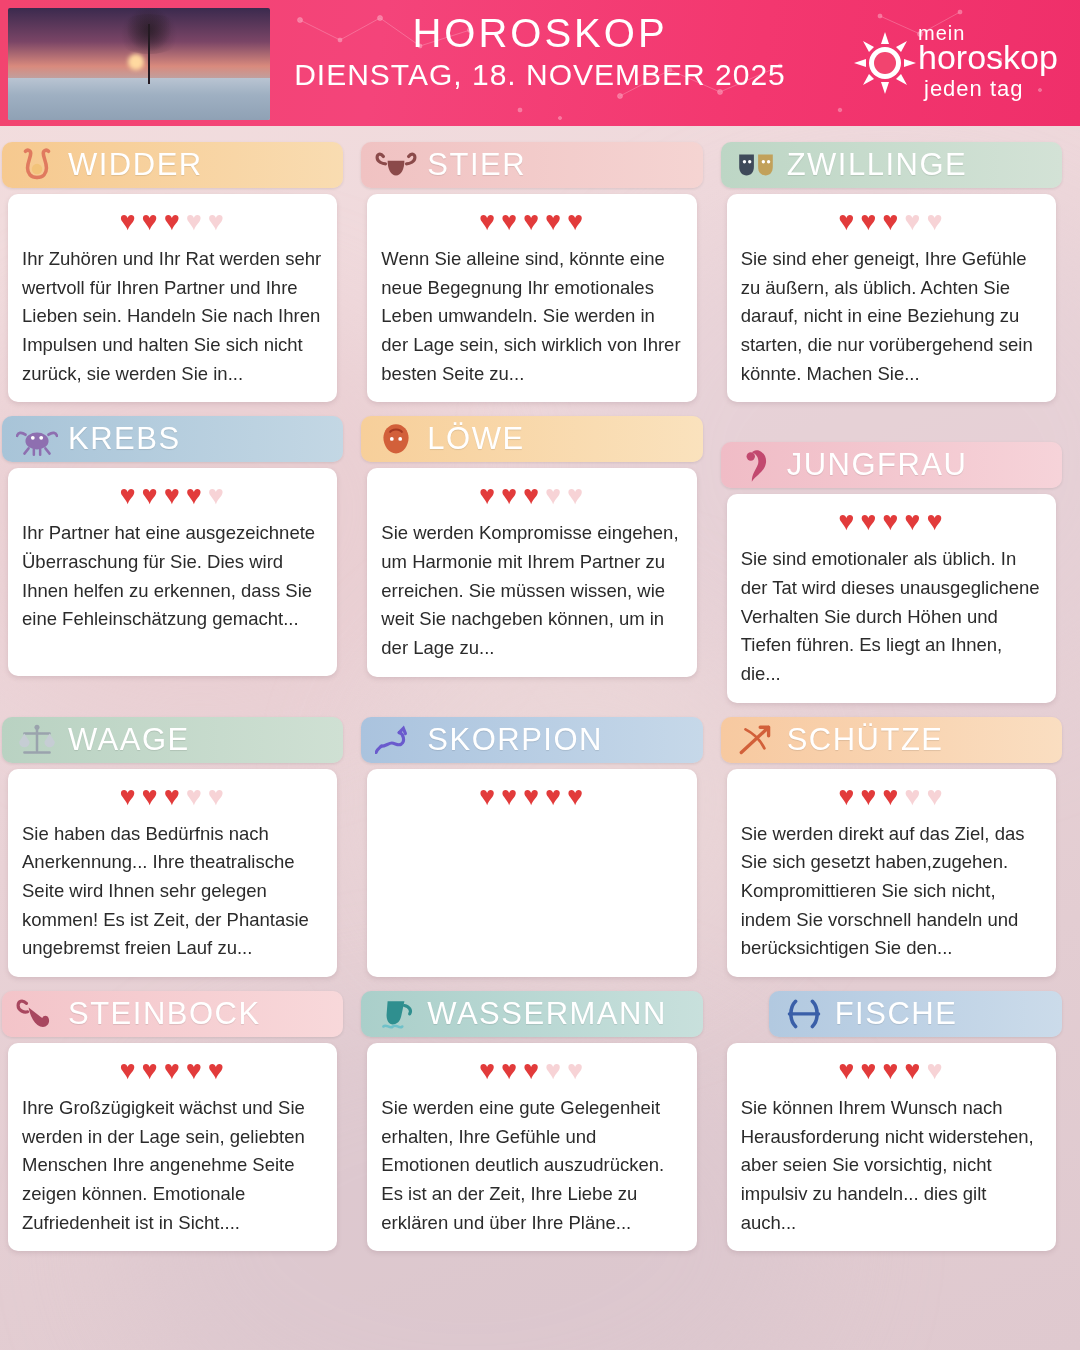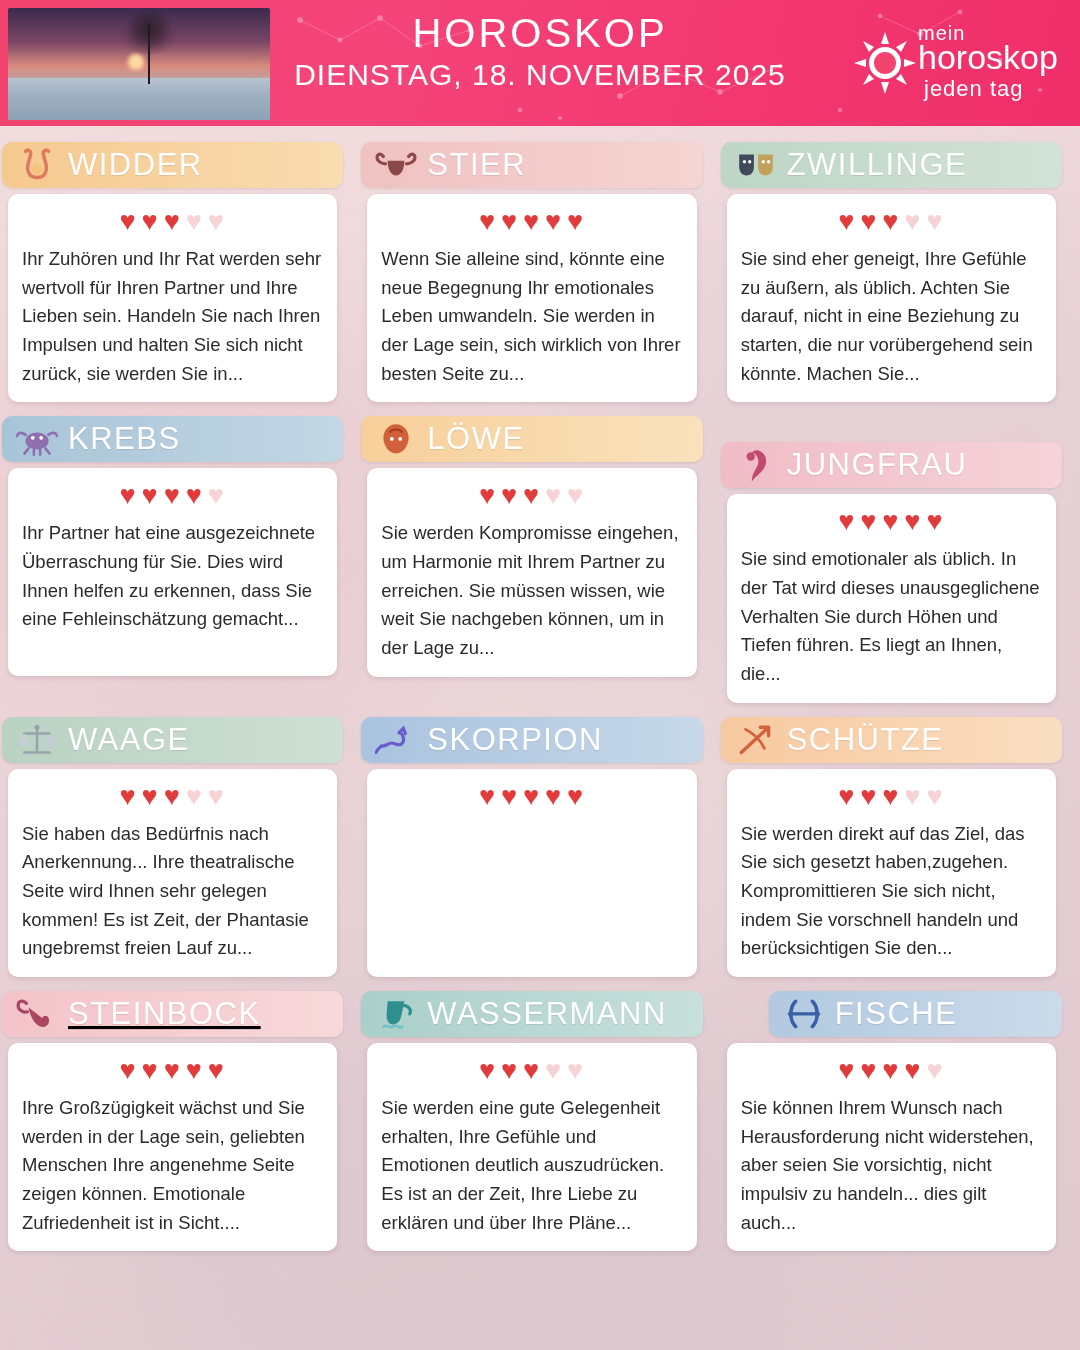--- a/index.html
+++ b/index.html
@@ -90,21 +90,21 @@
   
   .h-widder     { background: linear-gradient(90deg, #f6c98f, #f9dcb1); }
   .h-stier      { background: linear-gradient(90deg, #f0c2c2, #f5d4d2); }
   .h-zwillinge  { background: linear-gradient(90deg, #bdd6c5, #d3e2d6); }
   .h-krebs      { background: linear-gradient(90deg, #a8c4d8, #c3d7e4); }
   .h-loewe      { background: linear-gradient(90deg, #f7cf9a, #fae2bd); }
   .h-jungfrau   { background: linear-gradient(90deg, #f0bcc6, #f6d3d9); margin-top: 26px; }
   .h-waage      { background: linear-gradient(90deg, #b9d2c2, #cfe0d3); }
   .h-skorpion   { background: linear-gradient(90deg, #aac3de, #c6d8e9); }
   .h-schuetze   { background: linear-gradient(90deg, #f7c9a0, #fadec1); }
-  .h-steinbock  { background: linear-gradient(90deg, #f3c4c9, #f8d8da); text-decoration: underline; }
+  .h-steinbock  { background: linear-gradient(90deg, #f3c4c9, #f8d8da); }
   .h-wassermann { background: linear-gradient(90deg, #aacfca, #c8e0dc); }
   .h-fische     { background: linear-gradient(90deg, #b2c9e0, #cbdbea); margin-left: 48px; }
 </style>
 </head>
 <body>
 
 <div class="bg-blob b1"></div>
 <div class="bg-blob b2"></div>
 <div class="bg-blob b3"></div>
 <div class="bg-blob b4"></div>

